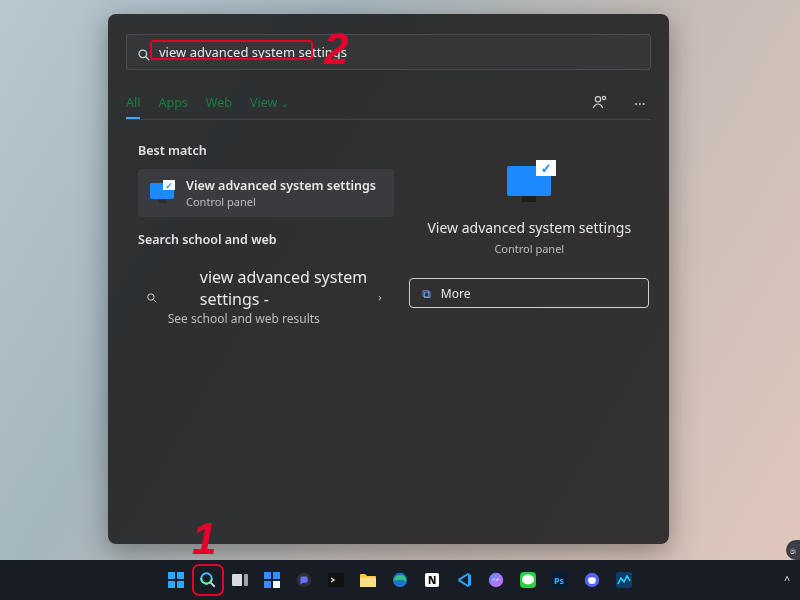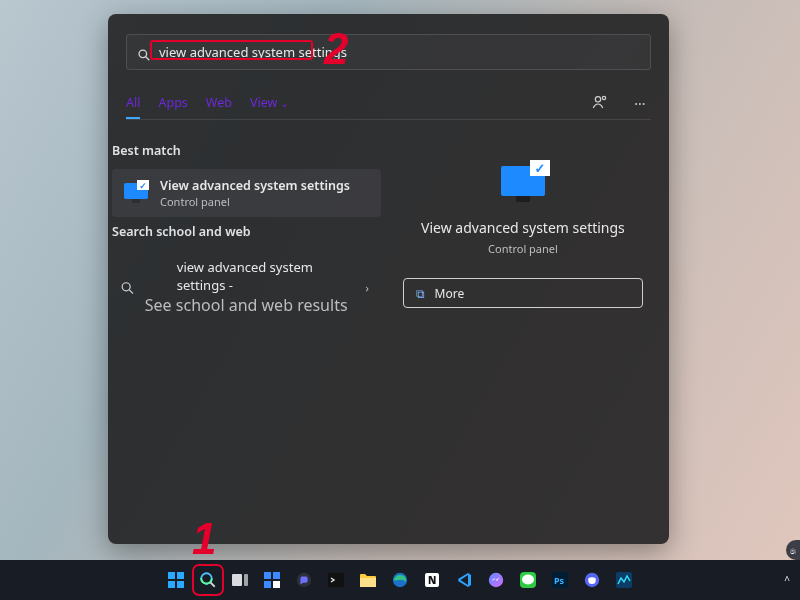--- a/index.html
+++ b/index.html
@@ -44,30 +44,30 @@
   }
   
   .tabs {
     margin: 18px 18px 0 18px;
     height: 32px;
     display: flex; align-items: center;
     border-bottom: 1px solid rgba(90,90,94,0.5);
     gap: 18px;
   }
   .tab {
-    font-size: 12.5px; color: #6d28d9; height: 100%;
+    font-size: 12.5px; color: #15803d; height: 100%;
     display: flex; align-items: center; cursor: pointer;
     border-bottom: 2px solid transparent;
   }
   .tab.active { border-bottom-color: #3ea7ff; }
   .tab .chev { margin-left: 3px; font-size: 10px; }
   .tabs .spacer { flex: 1; }
   .tabs .iconbtn { width: 22px; text-align: center; font-size: 14px; color: #cfcfd2; cursor: pointer; }
   
-  .body { flex: 1; display: flex; padding: 16px 18px 0 4px; gap: 14px; }
+  .body { flex: 1; display: flex; padding: 16px 18px 0 30px; gap: 14px; }
   .left { flex: 1.05; display: flex; flex-direction: column; }
   .right { flex: 1; display: flex; flex-direction: column; align-items: center; }
   .section-label { font-size: 12.5px; color: #e2e2e6; font-weight: 600; margin: 6px 0 10px 0; }
   .best-item {
     background: rgba(70,70,74,0.55);
     border-radius: 4px;
     padding: 8px 10px;
     display: flex; align-items: center; gap: 10px;
     cursor: pointer;
   }
@@ -78,22 +78,22 @@
   .thumb .stand { width: 8px; height: 4px; background: #2e2e2e; position: absolute; top: 18px; left: 10px; }
   .thumb .check { width: 12px; height: 10px; background: #fff; position: absolute; top: -1px; left: 15px; display: flex; align-items: center; justify-content: center; color: #1d8bff; font-size: 9px; font-weight: bold; }
   .best-item .txt .ttl { font-size: 12.5px; font-weight: 600; }
   .best-item .txt .sub { font-size: 11px; color: #bdbdc1; }
   .web-item {
     padding: 8px 6px 8px 4px;
     display: flex; align-items: center; gap: 10px;
     cursor: pointer;
   }
   .web-item .mag { width: 16px; height: 16px; color: #cfcfd2; margin-left: 4px; }
-  .web-item .txt .ttl { font-size: 13px; margin-left: 32px; }
-  .web-item .txt .sub { font-size: 16px; color: #bdbdc1; }
+  .web-item .txt .ttl { font-size: 16px; margin-left: 32px; }
+  .web-item .txt .sub { font-size: 12px; color: #bdbdc1; }
   .web-item .arrow { margin-left: auto; margin-right: 6px; font-size: 11px; color: #bdbdc1; }
   
   .preview-icon { margin-top: 24px; width: 50px; height: 44px; position: relative; }
   .preview-icon .mon { width: 44px; height: 30px; background: #1d8bff; border-radius: 2px; position: absolute; top: 6px; left: 3px; }
   .preview-icon .stand { width: 14px; height: 6px; background: #1e1e1e; position: absolute; top: 36px; left: 18px; }
   .preview-icon .check { width: 20px; height: 16px; background: #fff; position: absolute; top: 0; left: 32px; display: flex; align-items: center; justify-content: center; color: #1d8bff; font-size: 13px; font-weight: bold; }
   .preview-title { font-size: 14px; margin-top: 14px; }
   .preview-sub { font-size: 11px; color: #bdbdc1; margin-top: 4px; }
   .open-btn {
     margin-top: 22px;
@@ -177,21 +177,21 @@
           <div class="mon"></div>
             <div class="stand"></div>
             <div class="check">✓</div>
         </div>
         <div class="txt">
           <div class="ttl">View advanced system settings</div>
           <div class="sub">Control panel</div>
         </div>
       </div>
 
-      <div class="section-label" style="margin-top:6px">Search school and web</div>
+      <div class="section-label" style="margin-top:14px">Search school and web</div>
       <div class="web-item">
         <span class="mag">
           <svg viewBox="0 0 24 24" fill="none" stroke="currentColor" stroke-width="2">
               <circle cx="10" cy="10" r="6.5"></circle>
               <line x1="15" y1="15" x2="21" y2="21"></line>
             </svg>
         </span>
         <div class="txt">
           <div class="ttl">view advanced system settings -</div>
           <div class="sub">See school and web results</div>

